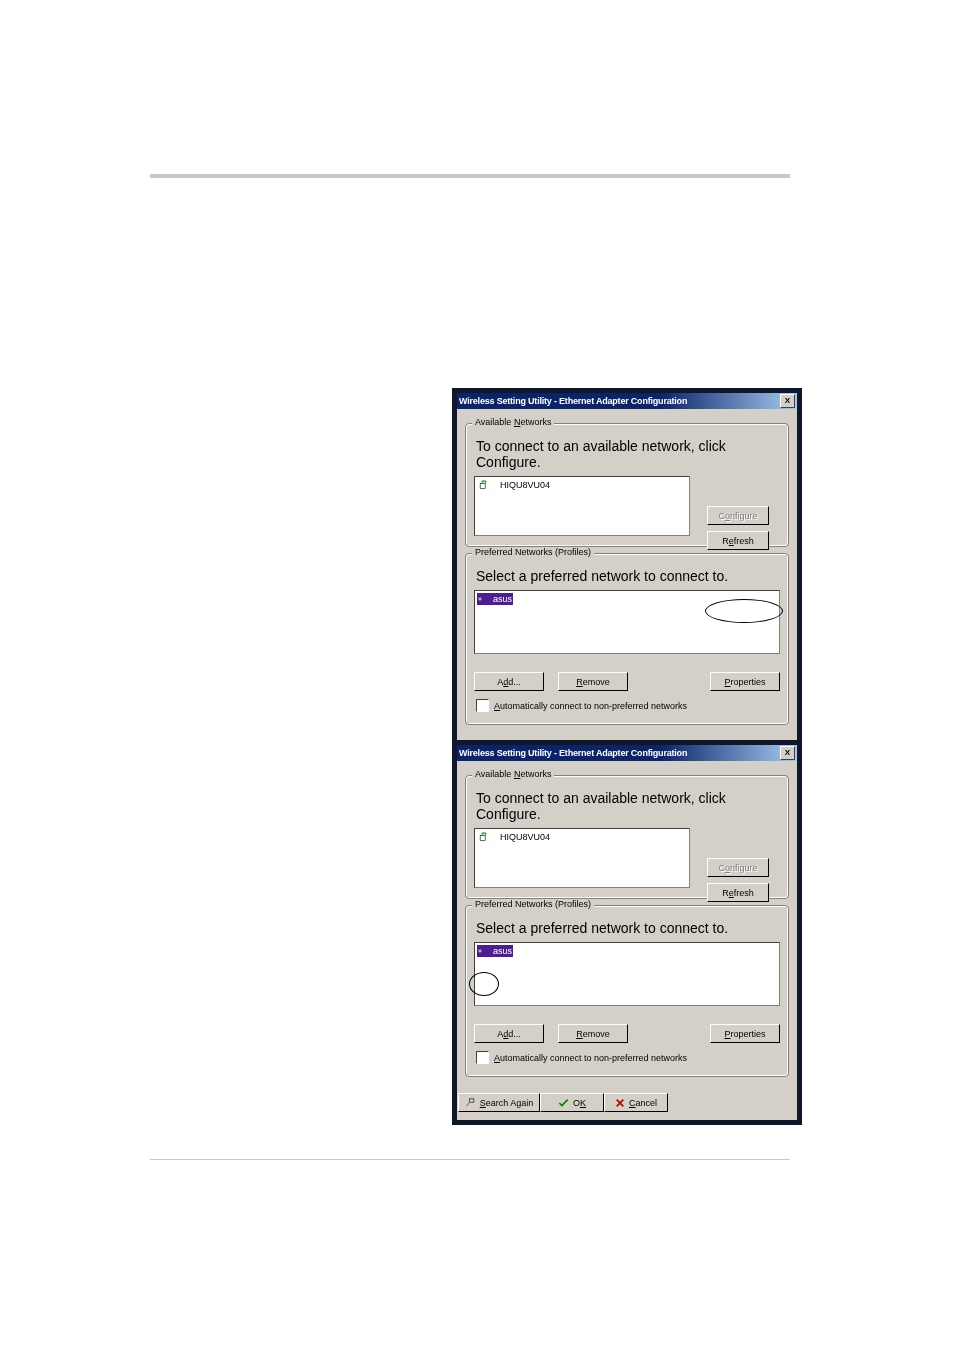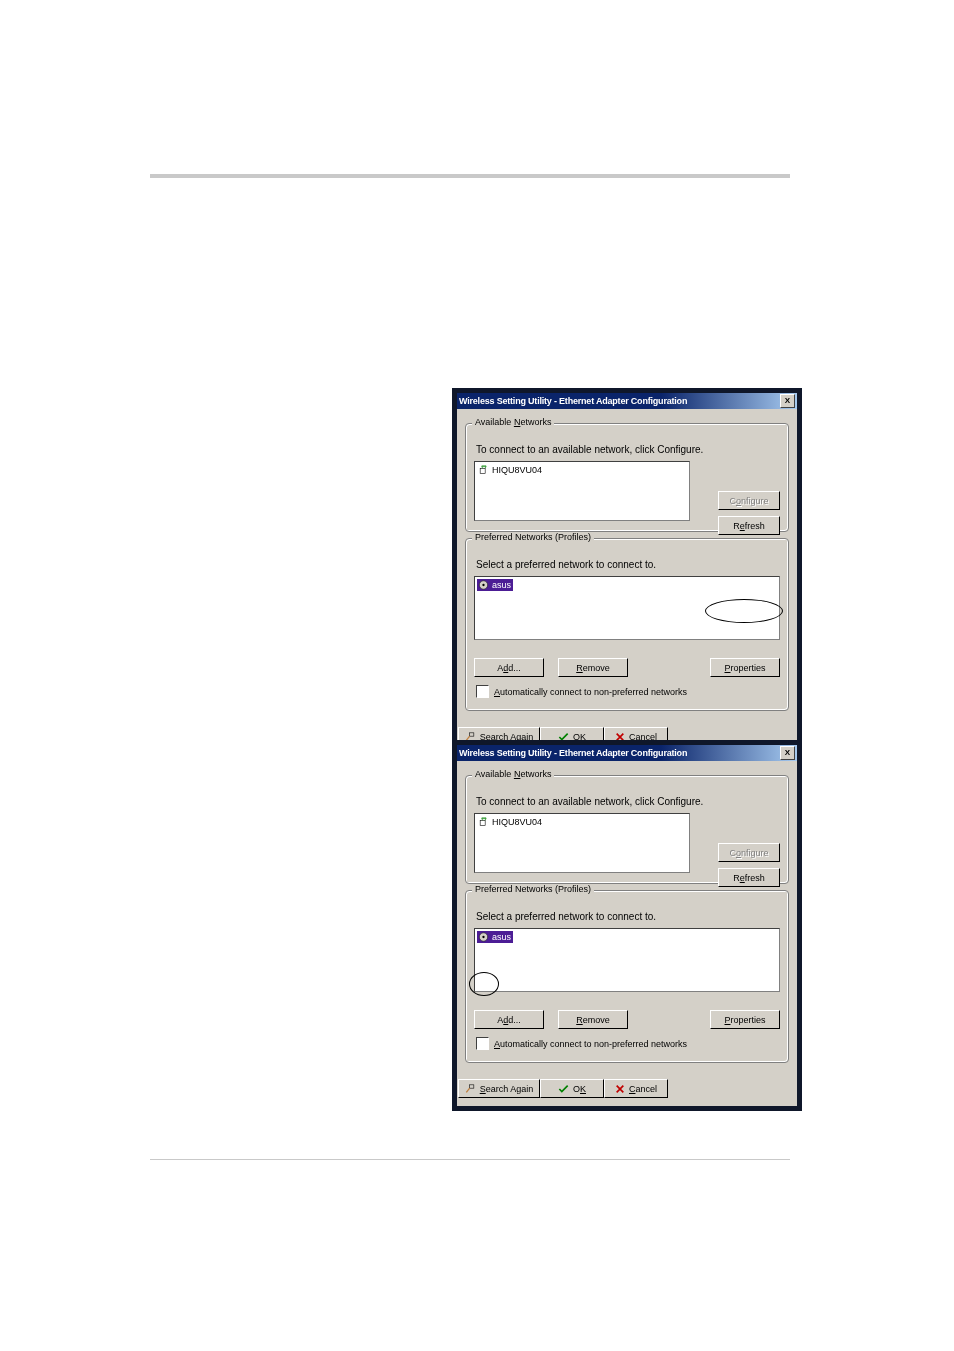--- a/index.html
+++ b/index.html
@@ -6,27 +6,27 @@
 .rule{position:absolute;left:150px;top:174px;width:640px;height:4px;background:#c9c9c9}
 .dlg{position:absolute;left:452px;width:340px;background:#d4d0c8;border:5px solid #0f172a;font-size:9px;color:#000}
 .dlg1{top:388px}
 .dlg2{top:740px}
 .titlebar{height:16px;background:linear-gradient(90deg,#0a246a 0%,#0a246a 60%,#a6caf0 100%);color:#fff;font-weight:bold;font-size:9px;display:flex;align-items:center;padding:0 2px;justify-content:space-between}
 .titlebar .txt{letter-spacing:-.2px}
 .closebtn{width:13px;height:12px;background:#d4d0c8;border:1px solid #fff;border-right-color:#404040;border-bottom-color:#404040;display:flex;align-items:center;justify-content:center;color:#000;font-size:8px;font-weight:bold;line-height:1}
 .body{padding:8px}
 .grp{border:1px solid #808080;border-radius:4px;position:relative;margin:6px 0;padding:14px 8px 10px 8px;box-shadow:inset 1px 1px 0 #fff, inset -1px -1px 0 #fff}
 .grp .legend{position:absolute;top:-7px;left:6px;background:#d4d0c8;padding:0 3px;font-size:9px;color:#000}
-.hint{font-size:10px;margin:6px 0 6px 2px;color:#000}
+.hint{font-size:14px;margin:0 0 6px 2px;color:#000}
 .listbox{background:#fff;border:1px solid #808080;border-top-color:#404040;border-left-color:#404040;height:54px;width:210px;padding:2px;font-size:9px;overflow:hidden}
 .listbox2{height:58px}
-.listbox .netitem{display:flex;gap:3px;padding:1px}
+.listbox .netitem{display:flex;gap:11px;padding:1px}
 .sel{background:#4c1d95;color:#fff}
 .icon-ap{width:11px;height:10px}
-.sidebtns{position:absolute;right:0;display:flex;flex-direction:column;gap:6px}
+.sidebtns{position:absolute;right:11px;display:flex;flex-direction:column;gap:6px}
 .sidebtns1{top:30px}
 .btn{background:#d4d0c8;border:1px solid #000;border-top-color:#fff;border-left-color:#fff;font-size:9px;height:17px;display:inline-flex;align-items:center;justify-content:center;min-width:60px;cursor:pointer}
 .btn.disabled{color:#808080;text-shadow:1px 1px 0 #fff;cursor:default}
 .row3{display:flex;gap:14px;margin-top:18px}
 .row3 .btn{min-width:68px}
 .chkrow{display:flex;align-items:center;gap:5px;font-size:9px;margin:8px 2px 2px 2px}
 .checkbox{width:11px;height:11px;background:#fff;border:1px solid #404040;border-right-color:#fff;border-bottom-color:#fff}
 .bottombar{display:flex;justify-content:flex-start;align-items:center;padding:2px 10px 8px 1px}
 .btn.withicon{gap:4px;min-width:80px}
 .ico-search{width:11px;height:10px}

